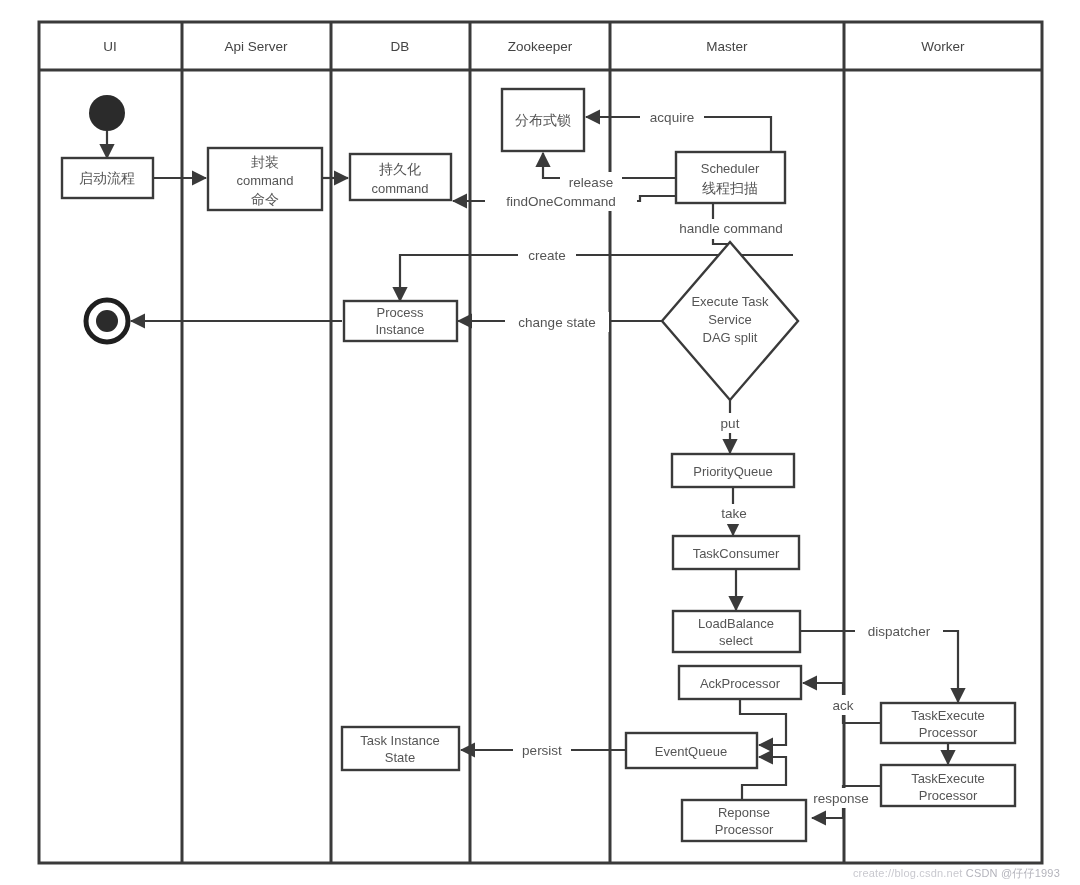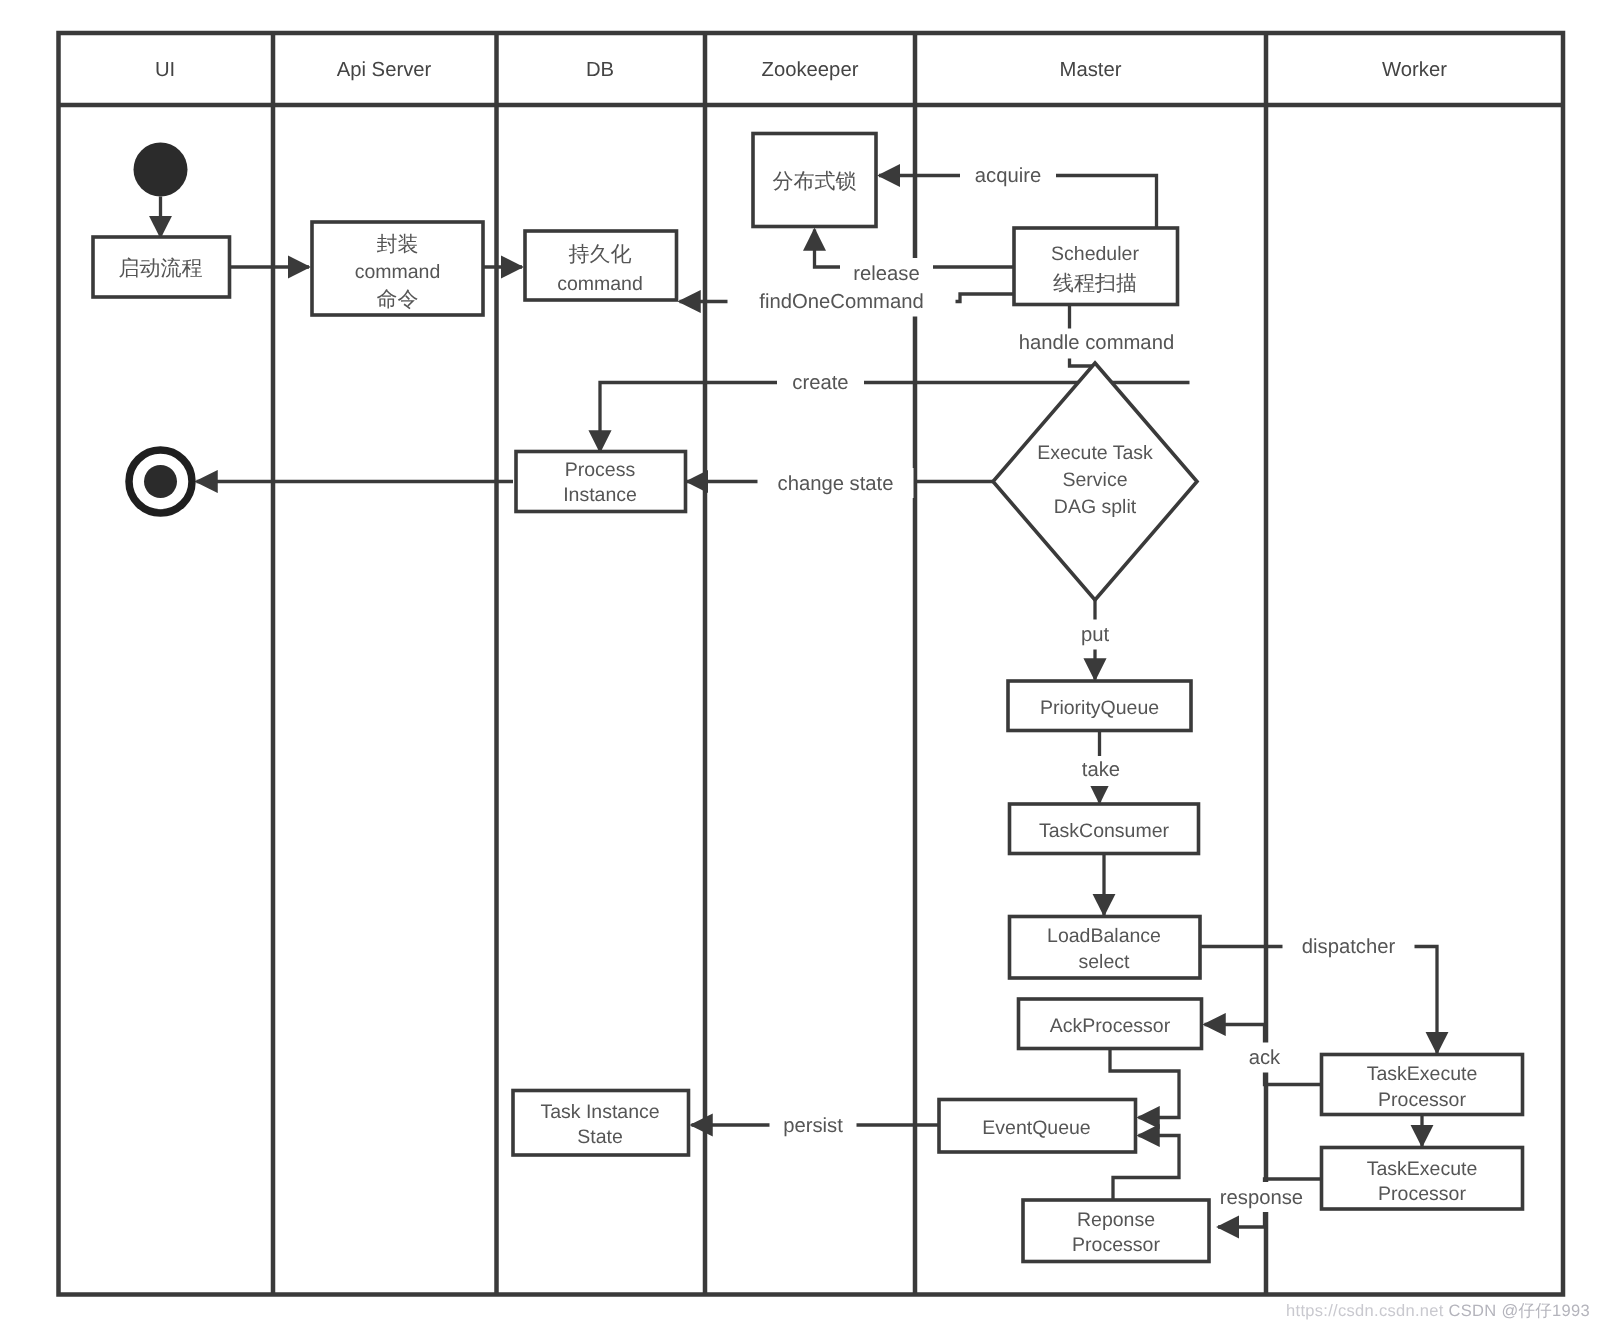--- a/index.html
+++ b/index.html
@@ -231,17 +231,17 @@
 
       <g>
         <rect class="node-box" x="881" y="765" width="134" height="41"></rect>
         <text class="node-text" x="948" y="783">TaskExecute</text>
         <text class="node-text" x="948" y="800">Processor</text>
       </g>
     </g>
   </svg>
 
   <div class="watermark">
-    <span>https://csdn.csdn.net</span>
+    <span>create://blog.csdn.net</span>
     <span class="wm-strong">CSDN @仔仔1993</span>
   </div>
 
 </div>
 
 </body></html>

